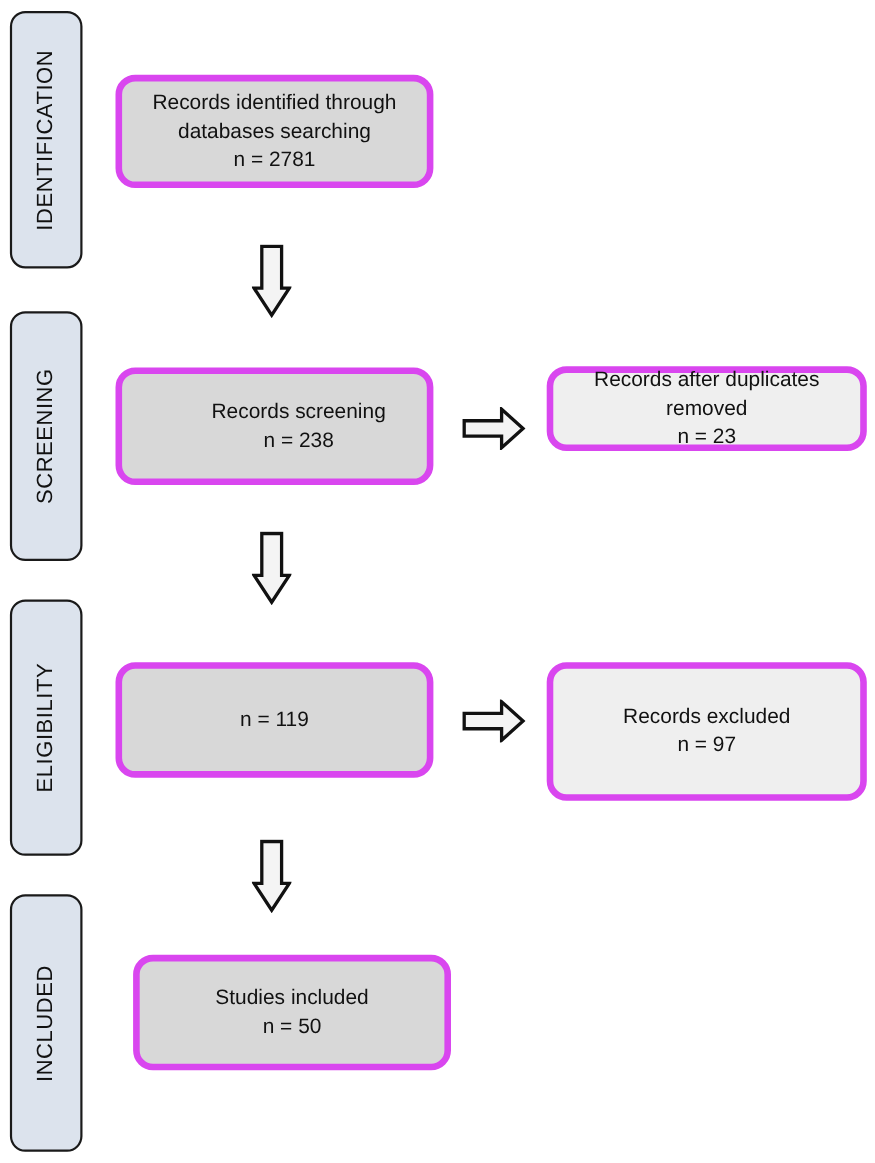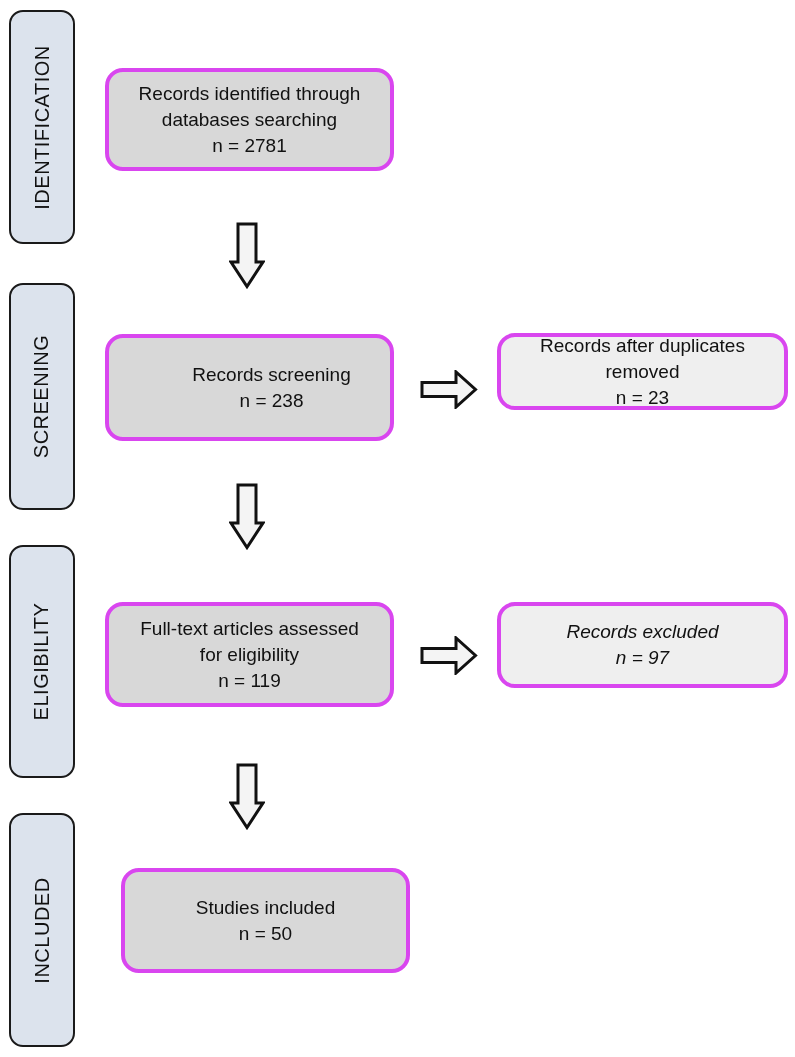--- a/index.html
+++ b/index.html
@@ -36,39 +36,39 @@
     color: #111111;
   }
   #stage-identification { top: 10px;  height: 234px; }
   #stage-screening      { top: 283px; height: 227px; }
   #stage-eligibility    { top: 545px; height: 233px; }
   #stage-included       { top: 813px; height: 234px; }
 
   
   .flowbox {
     position: absolute;
-    border: 4px solid #d946ef;
+    border: 6px solid #d946ef;
     border-radius: 18px;
     display: flex;
     flex-direction: column;
     align-items: center;
     justify-content: center;
     text-align: center;
     font-size: 19px;
     line-height: 26px;
   }
   .flowbox .box-label { white-space: pre-line; }
   .main-box { left: 105px; width: 289px; background: #d8d8d8; }
   .side-box { left: 497px; width: 291px; background: #efefef; }
   #main-1 { top: 68px;  height: 103px; }
   #main-2 { top: 334px; height: 107px; padding-left: 44px; }
   #main-3 { top: 602px; height: 105px; }
   #main-4 { top: 868px; height: 105px; margin-left: 16px; }
   #side-1 { top: 333px; height: 77px; }
-  #side-2 { top: 602px; height: 86px; font-style: italic; }
+  #side-2 { top: 602px; height: 126px; }
 
   
   .arrow { position: absolute; }
   #down-arrow-1 { left: 229px; top: 222px; }
   #down-arrow-2 { left: 229px; top: 483px; }
   #down-arrow-3 { left: 229px; top: 763px; }
   #right-arrow-1 { left: 420px; top: 370px; }
   #right-arrow-2 { left: 420px; top: 636px; }
   .arrow polygon { fill: #f4f4f4; stroke: #111111; stroke-width: 3; stroke-linejoin: miter; }
 </style>
@@ -93,22 +93,20 @@
   <div class="flowbox main-box" id="main-1">
     <div class="box-label">Records identified through
 databases searching</div>
     <div class="box-count">n = 2781</div>
   </div>
   <div class="flowbox main-box" id="main-2">
     <div class="box-label">Records screening</div>
     <div class="box-count">n = 238</div>
   </div>
   <div class="flowbox main-box" id="main-3">
-    <div class="box-label">Full-text articles assessed
-for eligibility</div>
     <div class="box-count">n = 119</div>
   </div>
   <div class="flowbox main-box" id="main-4">
     <div class="box-label">Studies included</div>
     <div class="box-count">n = 50</div>
   </div>
 
   <div class="flowbox side-box" id="side-1">
     <div class="box-label">Records after duplicates
 removed</div>

